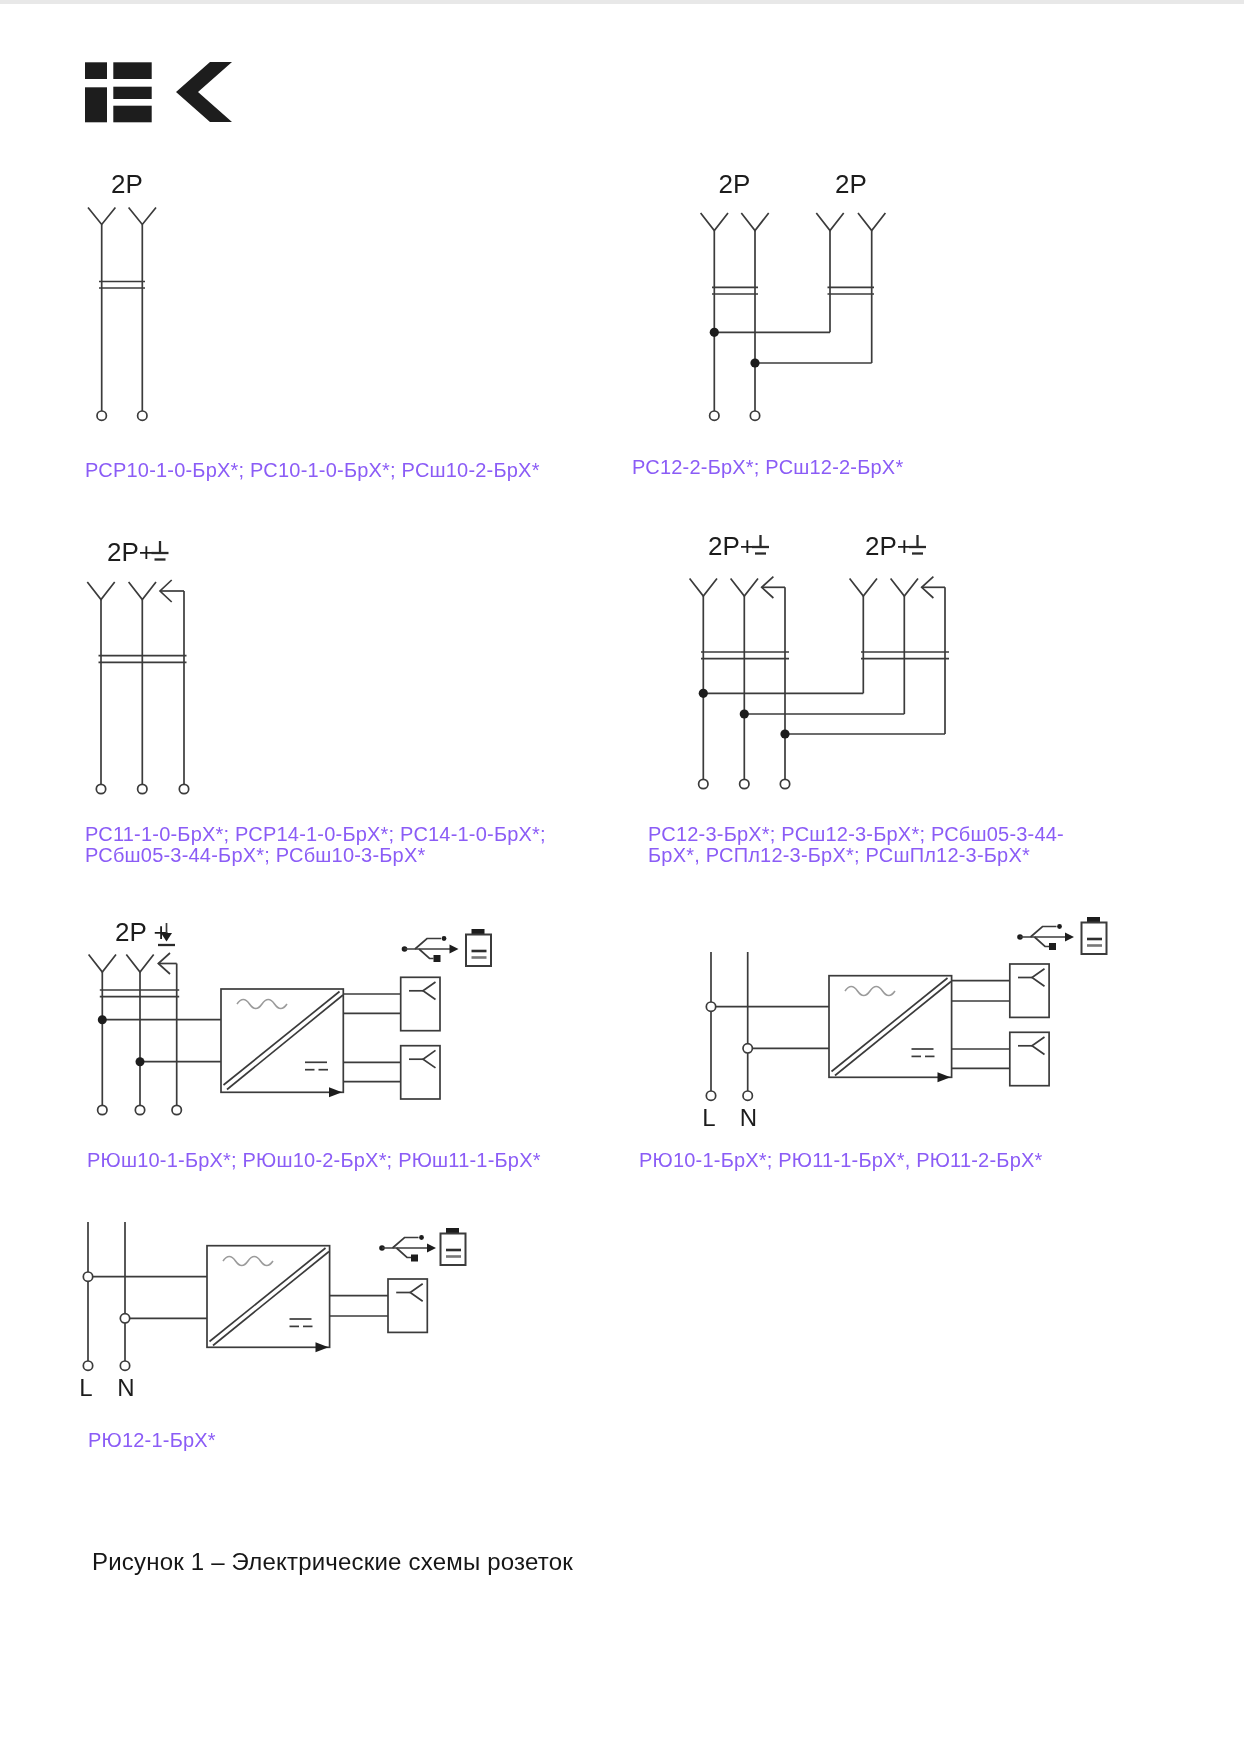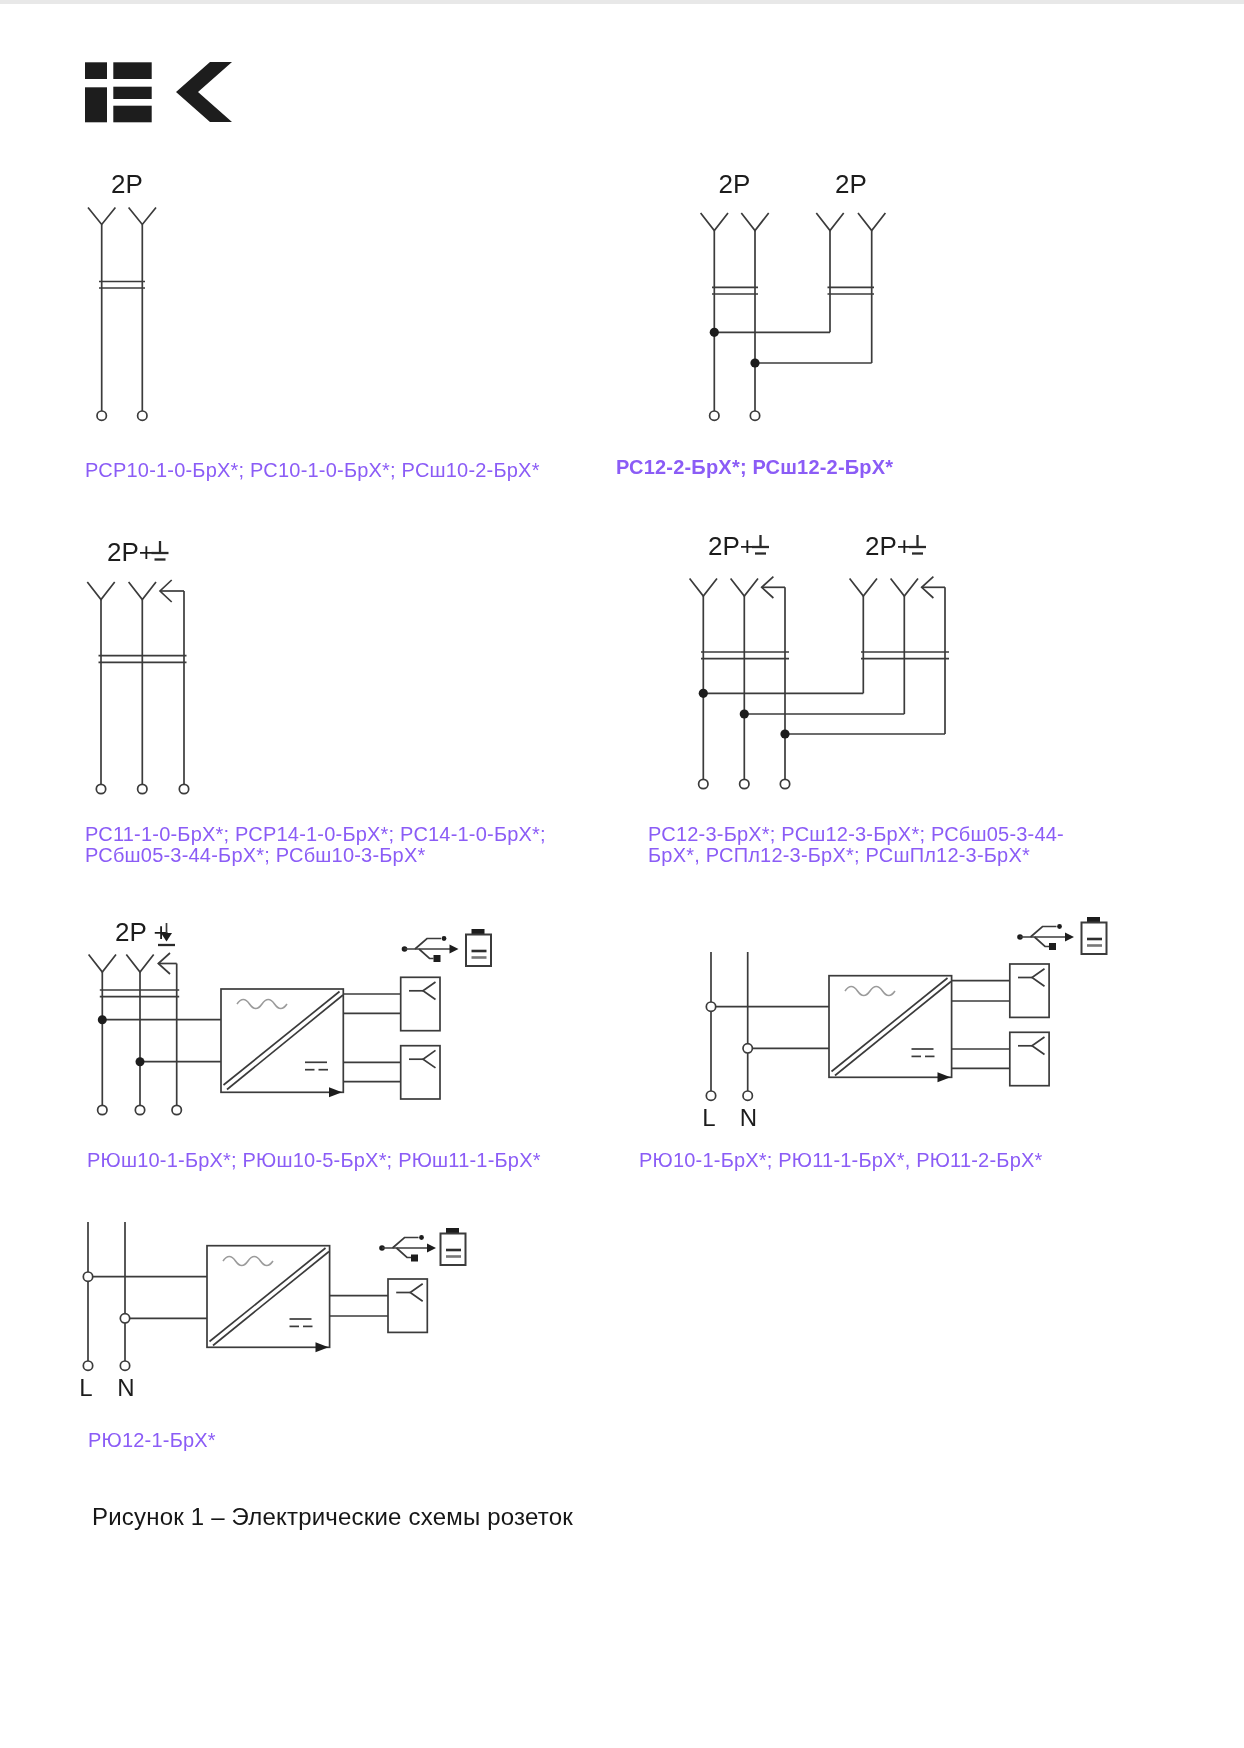--- a/index.html
+++ b/index.html
@@ -75,21 +75,21 @@
     </g>
     <line class="ln" x1="714.3" y1="328.3" x2="830" y2="328.3"></line>
     <line class="ln" x1="755" y1="359" x2="871.7" y2="359"></line>
     <circle class="dot" cx="714.3" cy="328.3" r="4.6"></circle>
     <circle class="dot" cx="755" cy="359" r="4.6"></circle>
     <circle class="term" cx="714.3" cy="411.7" r="4.7"></circle>
     <circle class="term" cx="755" cy="411.7" r="4.7"></circle>
   </svg>
 
   <div class="cap" style="left:85px;top:456px;">РСР10-1-0-БрХ*; РС10-1-0-БрХ*; РСш10-2-БрХ*</div>
-  <div class="cap" style="left:616px;top:453px;font-weight:bold;">РС12-2-БрХ*; РСш12-2-БрХ*</div>
+  <div class="cap" style="left:632px;top:453px;">РС12-2-БрХ*; РСш12-2-БрХ*</div>
 
   <svg class="abs" style="left:85px;top:525px;width:115px;height:285px;" viewBox="85 525 115 285">
     <text class="txt" x="107" y="557">2P+</text>
     <g>
       <line class="thk" x1="160" y1="537" x2="160" y2="549"></line>
       <line class="thk" x1="151.5" y1="549" x2="168.5" y2="549"></line>
       <line class="thk" x1="154.5" y1="555.5" x2="165.5" y2="555.5"></line>
     </g>
     <g>
       <polyline class="ln" points="87.3,578 101,595.5 114.7,578"></polyline>
@@ -281,21 +281,21 @@
       <rect class="blk" x="1049" y="939" width="7" height="7"></rect>
     </g>
     <g>
       <rect class="blk" x="1087" y="913" width="13" height="5.5"></rect>
       <rect class="ln" x="1081.5" y="918.5" width="25" height="31.5" style="stroke-width:2"></rect>
       <line class="bar1" x1="1087" y1="935" x2="1102" y2="935"></line>
       <line class="bar2" x1="1087" y1="941.5" x2="1102" y2="941.5"></line>
     </g>
   </svg>
 
-  <div class="cap" style="left:87px;top:1146px;">РЮш10-1-БрХ*; РЮш10-5-БрХ*; РЮш11-1-БрХ*</div>
+  <div class="cap" style="left:87px;top:1146px;">РЮш10-1-БрХ*; РЮш10-2-БрХ*; РЮш11-1-БрХ*</div>
   <div class="cap" style="left:639px;top:1146px;">РЮ10-1-БрХ*; РЮ11-1-БрХ*, РЮ11-2-БрХ*</div>
 
   <svg class="abs" style="left:70px;top:1210px;width:410px;height:195px;" viewBox="70 1210 410 195">
     <line class="ln" x1="88" y1="1218" x2="88" y2="1357"></line>
     <line class="ln" x1="125" y1="1218" x2="125" y2="1357"></line>
     <line class="ln" x1="92.7" y1="1272.7" x2="207" y2="1272.7"></line>
     <line class="ln" x1="129.7" y1="1314.3" x2="207" y2="1314.3"></line>
     <circle class="term" cx="88" cy="1272.7" r="4.7"></circle>
     <circle class="term" cx="125" cy="1314.3" r="4.7"></circle>
     <circle class="term" cx="88" cy="1361.7" r="4.7"></circle>
@@ -333,15 +333,15 @@
     <g>
       <rect class="blk" x="446" y="1224" width="13" height="5.5"></rect>
       <rect class="ln" x="440.5" y="1229.5" width="25" height="31.5" style="stroke-width:2"></rect>
       <line class="bar1" x1="446" y1="1246" x2="461" y2="1246"></line>
       <line class="bar2" x1="446" y1="1252.5" x2="461" y2="1252.5"></line>
     </g>
   </svg>
 
   <div class="cap" style="left:88px;top:1426px;">РЮ12-1-БрХ*</div>
 
-  <div class="figcap" style="left:92px;top:1499px;">Рисунок 1 – Электрические схемы розеток</div>
+  <div class="figcap" style="left:92px;top:1544px;">Рисунок 1 – Электрические схемы розеток</div>
 
 </div>
 
 </body></html>

